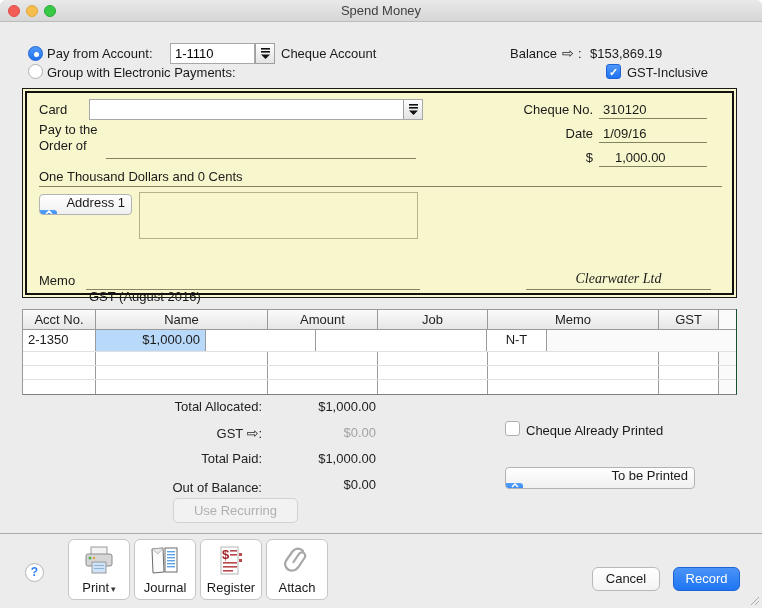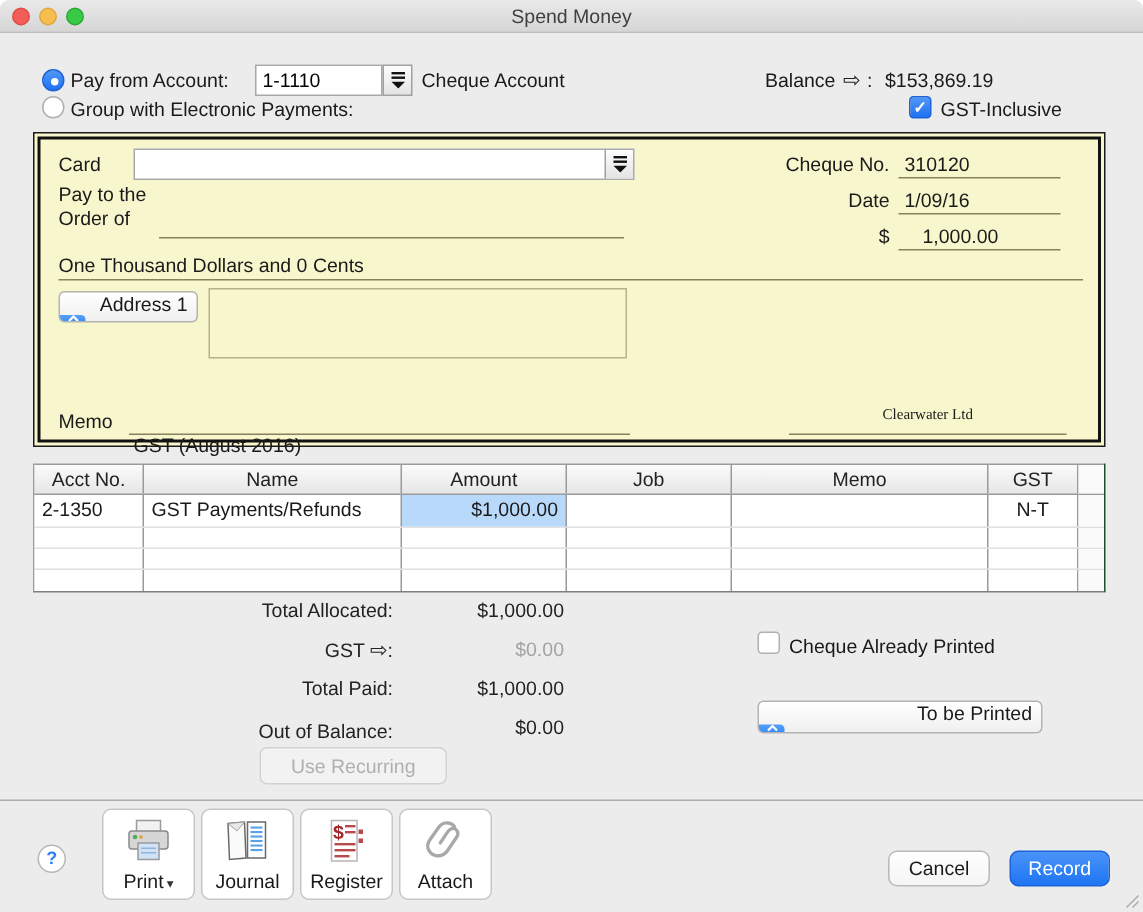--- a/index.html
+++ b/index.html
@@ -47,21 +47,21 @@
   .cheque-field { position:absolute; background:#fff; border:1px solid #a8a8a8; height:21px; display:flex; }
   .cheque-field .fieldtext { flex:1; padding:2px 4px; font-size:13px; }
   .cheque-field .listbtn2 { width:19px; border-left:1px solid #a0a0a0; background:linear-gradient(#fdfdfd,#e3e3e3);
     display:flex; align-items:center; justify-content:center; }
   .popup { position:absolute; height:21px; background:linear-gradient(#ffffff,#f0f0f0); border:1px solid #b3b3b3;
     border-radius:4px; display:flex; align-items:flex-end; overflow:hidden;flex-direction:column; }
   .popup .ptext { flex:1; padding:0 6px; font-size:13px; white-space:nowrap; }
   .popup .stepper { width:17px; align-self:stretch; background:linear-gradient(#53a0f9,#2173f2); border-radius:0 3px 3px 0;
     display:flex; flex-direction:column; align-items:center; justify-content:center; gap:1px; }
   .addrbox { position:absolute; border:1px solid #b5b28a; background:#f8f6cc; }
-  .sig { font-family:"Liberation Serif", serif; font-size:10px; }
+  .sig { font-family:"Liberation Serif", serif; font-style:italic; font-size:14px; }
 
   
   .table { position:absolute; left:22px; top:309px; width:715px; border-left:1px solid #9a9a9a; border-right:1px solid #14532d; border-bottom:1px solid #7e7e7e; }
   .thead { display:flex; height:21px; background:linear-gradient(#fbfbfb,#e6e6e6); border-top:1px solid #9a9a9a; border-bottom:1px solid #9a9a9a; }
   .th { font-size:13px; color:#222; text-align:center; line-height:19px; border-right:1px solid #9a9a9a; }
   .trow { display:flex; height:21px; background:#fff; }
   .td { font-size:13px; line-height:20px; padding:0 5px; border-right:1px solid #9a9a9a; overflow:hidden; white-space:nowrap; }
   .erow { display:flex; height:14px; background:#fff; border-top:1px solid #e0e0e0; }
   .etd { border-right:1px solid #9a9a9a; }
   .filler { background:#fafafa; border-right:none !important; }
@@ -188,21 +188,20 @@
       <div class="th c0">Acct No.</div>
       <div class="th c1">Name</div>
       <div class="th c2">Amount</div>
       <div class="th c3">Job</div>
       <div class="th c4">Memo</div>
       <div class="th c5">GST</div>
       <div class="th c6 filler"></div>
     </div>
     <div class="trow">
       <div class="td c0">2-1350</div>
-      <div class="td c1">GST Payments/Refunds</div>
       <div class="td c2 amt-sel">$1,000.00</div>
       <div class="td c3"></div>
       <div class="td c4"></div>
       <div class="td c5" style="text-align:center;">N-T</div>
       <div class="td c6 filler"></div>
     </div>
     <div class="erow">
       <div class="etd c0"></div>
         <div class="etd c1"></div>
         <div class="etd c2"></div>

